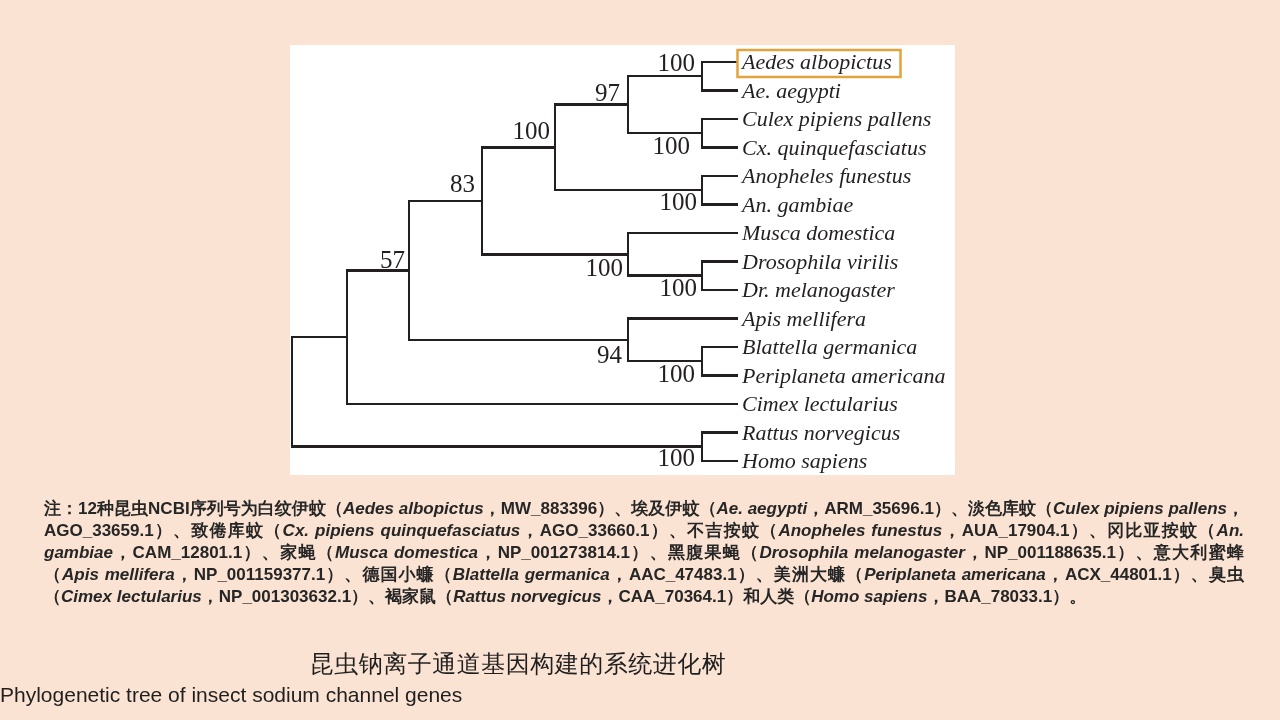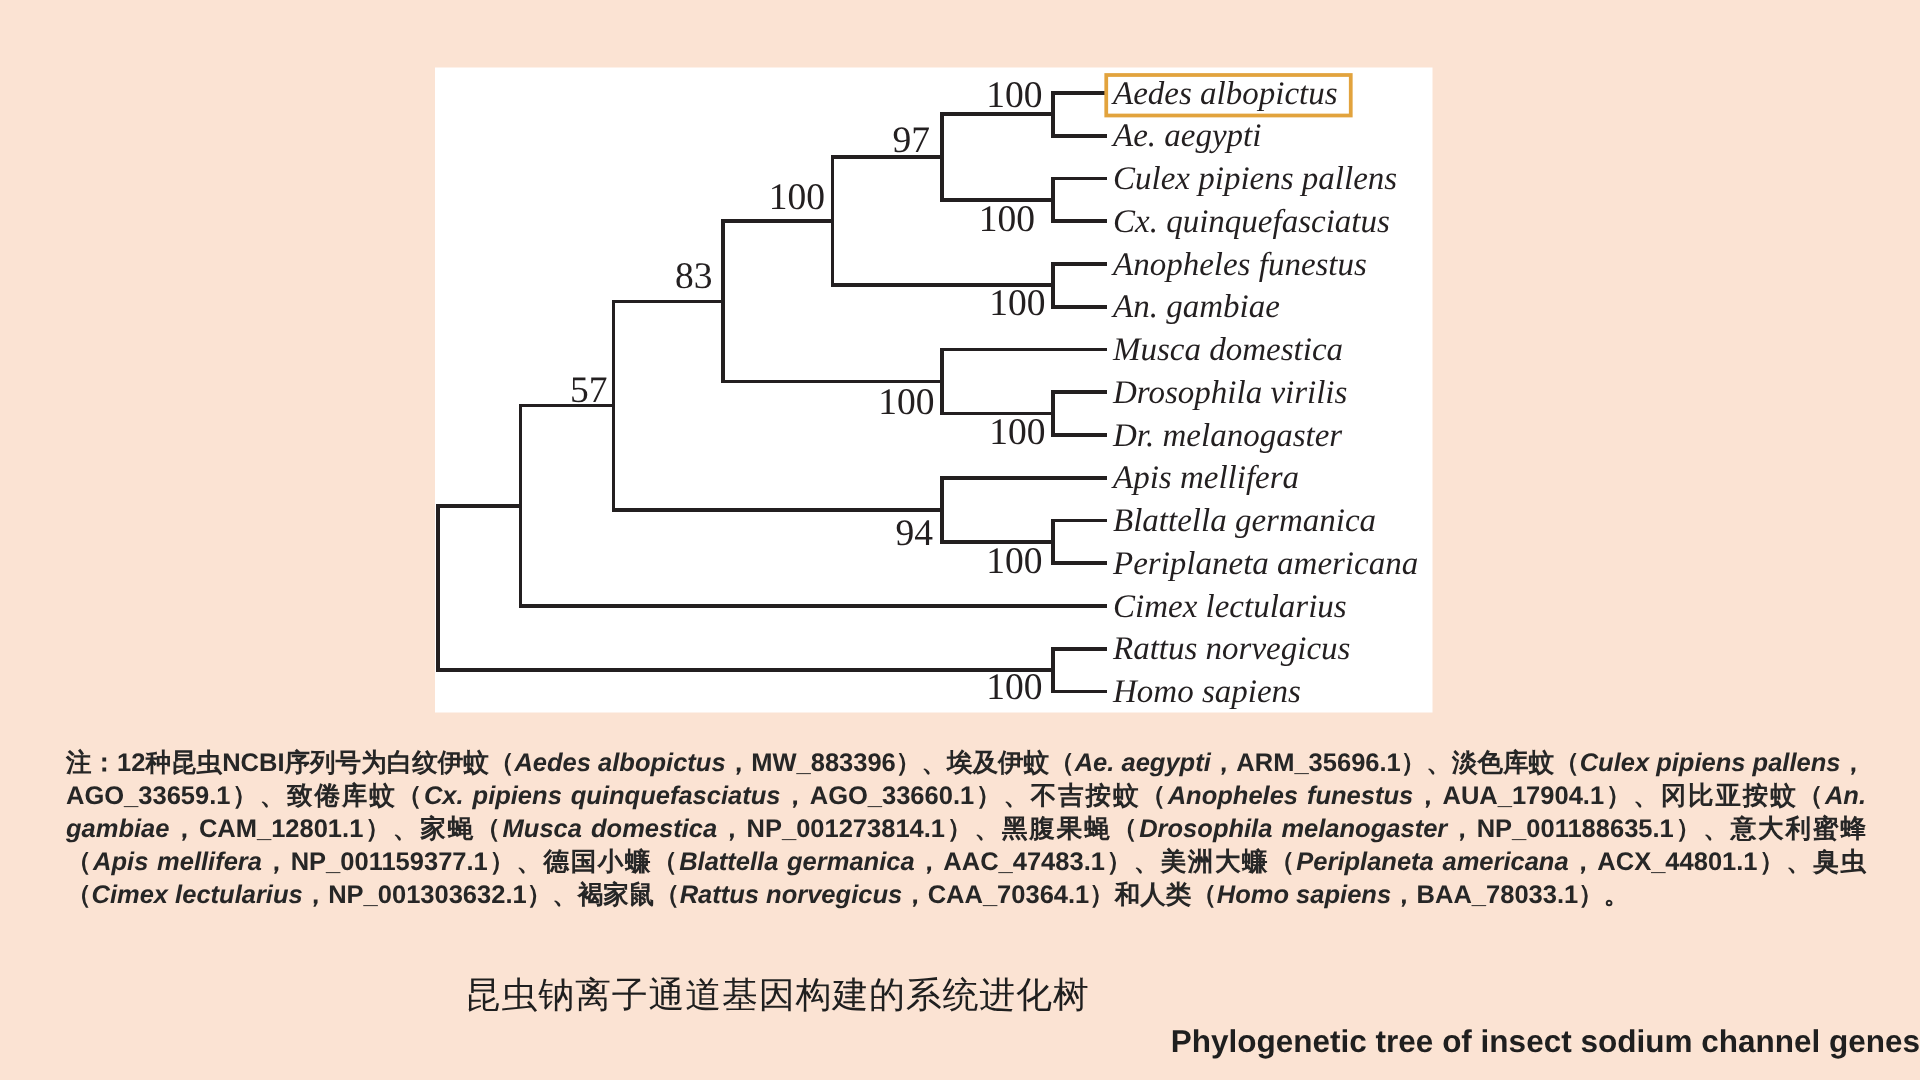--- a/index.html
+++ b/index.html
@@ -31,22 +31,22 @@
     font-size:17px;line-height:22px;color:var(--text);
     text-align:justify;
     font-weight:bold;
   }
   .note i{font-style:italic;}
   .title-zh{
     position:absolute;left:0;top:650px;width:1036px;text-align:center;
     font-size:24px;line-height:28px;color:#1f1f1f;letter-spacing:0.5px;
   }
   .title-en{
-    position:absolute;left:0;top:682px;width:1280px;text-align:right;
-    font-size:21px;line-height:25px;color:#1f1f1f;font-weight:bold;
+    position:absolute;left:0;top:682px;width:1280px;text-align:left;
+    font-size:21px;line-height:25px;color:#1f1f1f;
   }
 </style>
 </head>
 <body>
 
 <div class="slide">
 
   <div class="panel">
     <svg width="665" height="430" viewBox="0 0 665 430" xmlns="http://www.w3.org/2000/svg">
         <line stroke="#231f20" stroke-width="2.5" stroke-linecap="square" shape-rendering="crispEdges" x1="412" y1="17" x2="412" y2="45.5"></line>

